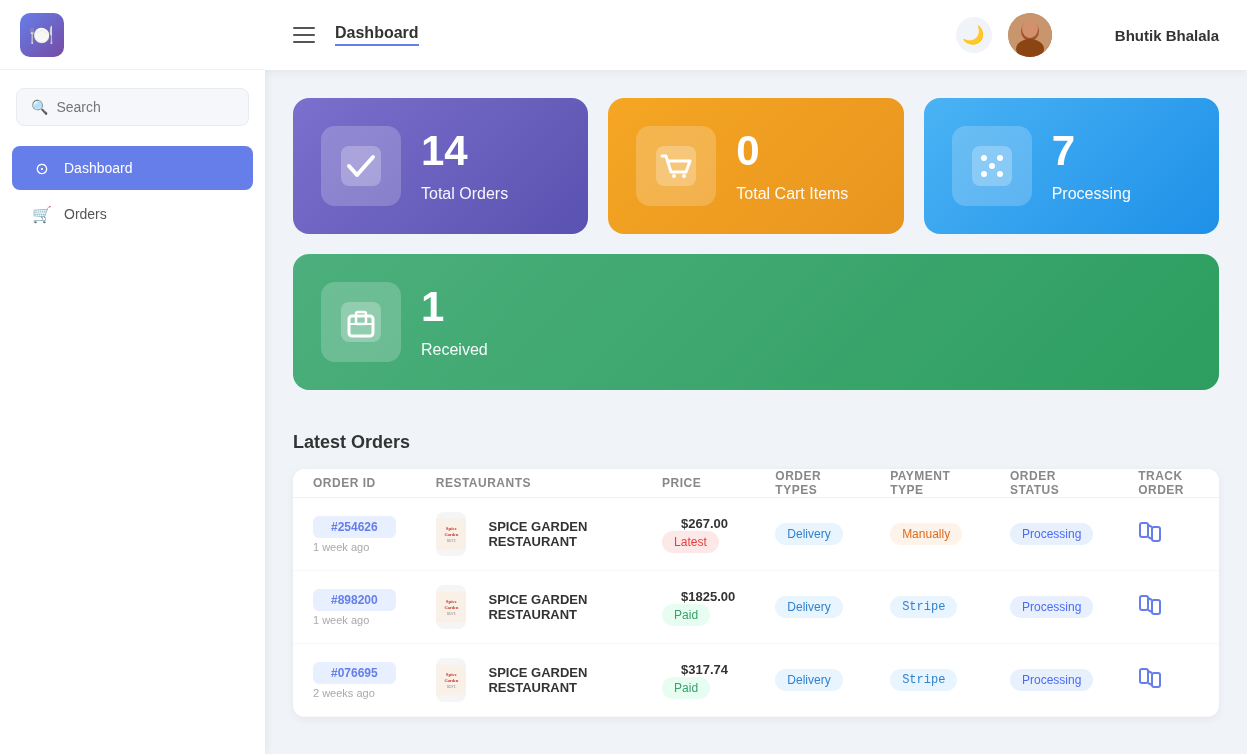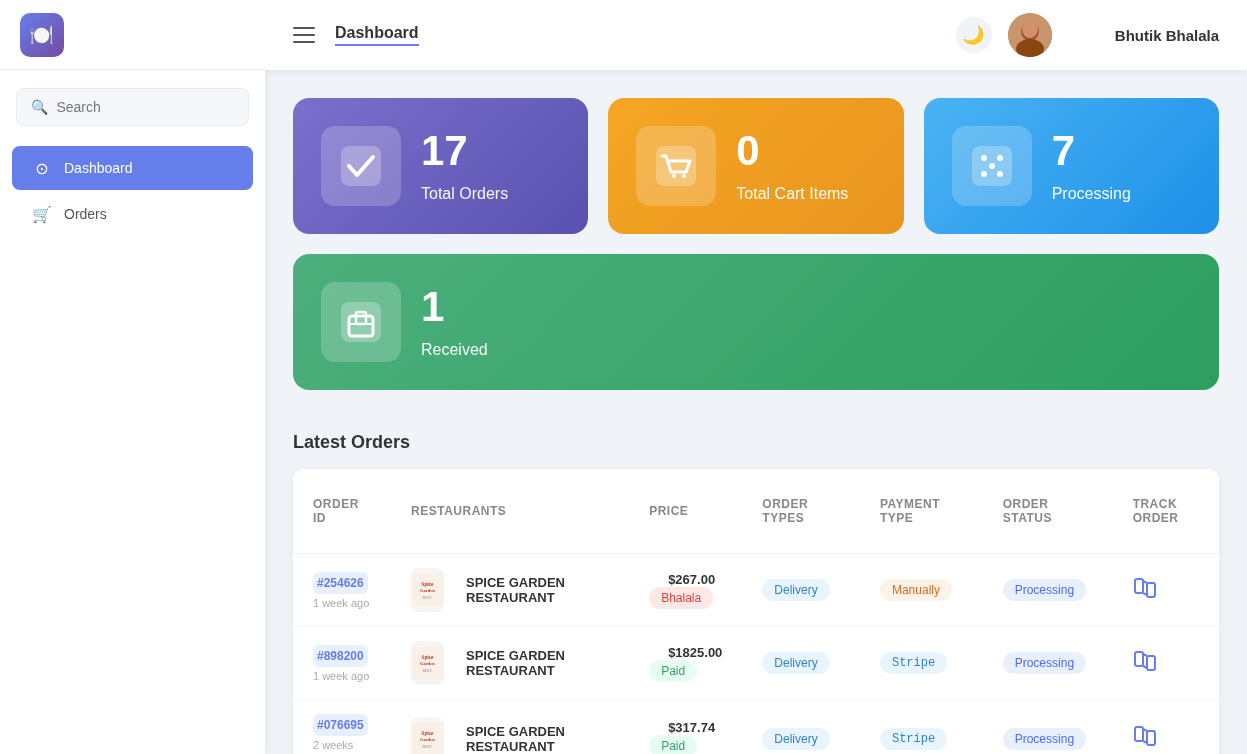--- a/index.html
+++ b/index.html
@@ -246,38 +246,38 @@
     }
     .orders-table {
       width: 100%;
       border-collapse: collapse;
     }
     .orders-table th {
       font-size: 12px;
       font-weight: 700;
       color: #888;
       text-transform: uppercase;
-      padding: 28px 20px;
+      padding: 0 20px;
       text-align: left;
       background: #fff;
       border-bottom: 1px solid #f0f0f0;
       letter-spacing: 0.5px;
     }
     .orders-table td {
       padding: 14px 20px;
       font-size: 13px;
       color: #444;
       border-bottom: 1px solid #f8f8f8;
       vertical-align: middle;
     }
     .order-id-badge {
       background: #e8effe;
       color: #667eea;
       border-radius: 6px;
-      padding: 4px 4px;
+      padding: 4px 18px;
       font-size: 12px;
       font-weight: 600;
       display: inline-block;
     }
     .order-time {
       font-size: 11px;
       color: #aaa;
       margin-top: 3px;
     }
     .restaurant-cell {
@@ -395,21 +395,21 @@
     <div class="stats-row">
 
       <div class="stat-card purple">
         <div class="stat-icon-box">
           <svg width="48" height="48" viewBox="0 0 48 48">
             <rect x="4" y="4" width="40" height="40" rx="8" fill="rgba(255,255,255,0.25)"></rect>
             <polyline points="12,24 20,33 36,15" stroke="white" stroke-width="4" fill="none" stroke-linecap="round" stroke-linejoin="round"></polyline>
           </svg>
         </div>
         <div class="stat-info">
-          <span class="stat-number">17</span>
+          <span class="stat-number">14</span>
           <span class="stat-label">Total Orders</span>
         </div>
       </div>
 
       <div class="stat-card orange">
         <div class="stat-icon-box">
           <svg width="48" height="48" viewBox="0 0 48 48">
             <rect x="4" y="4" width="40" height="40" rx="8" fill="rgba(255,255,255,0.25)"></rect>
             <path d="M10 14h4l5 16h15l4-11H17" stroke="white" stroke-width="3" fill="none" stroke-linecap="round" stroke-linejoin="round"></path>
             <circle cx="22" cy="34" r="2" fill="white"></circle>
@@ -489,21 +489,21 @@
               <text x="22" y="25" text-anchor="middle" font-size="6" font-weight="bold" fill="#c0392b" font-family="serif">Garden</text>
               <text x="22" y="34" text-anchor="middle" font-size="5" fill="#888" font-family="serif">REST.</text>
             </svg>
           </div>
           <span class="restaurant-name">SPICE GARDEN RESTAURANT</span>
         </div>
       </td>
       <td>
         <div class="price-cell">
           <div class="amount">$267.00</div>
-          <span class="badge badge-unpaid">Bhalala</span>
+          <span class="badge badge-unpaid">Latest</span>
         </div>
       </td>
       <td>
         <span class="badge badge-delivery">Delivery</span>
       </td>
       <td>
         <span class="badge badge-manually">Manually</span>
       </td>
       <td>
         <span class="badge badge-processing">Processing</span>

